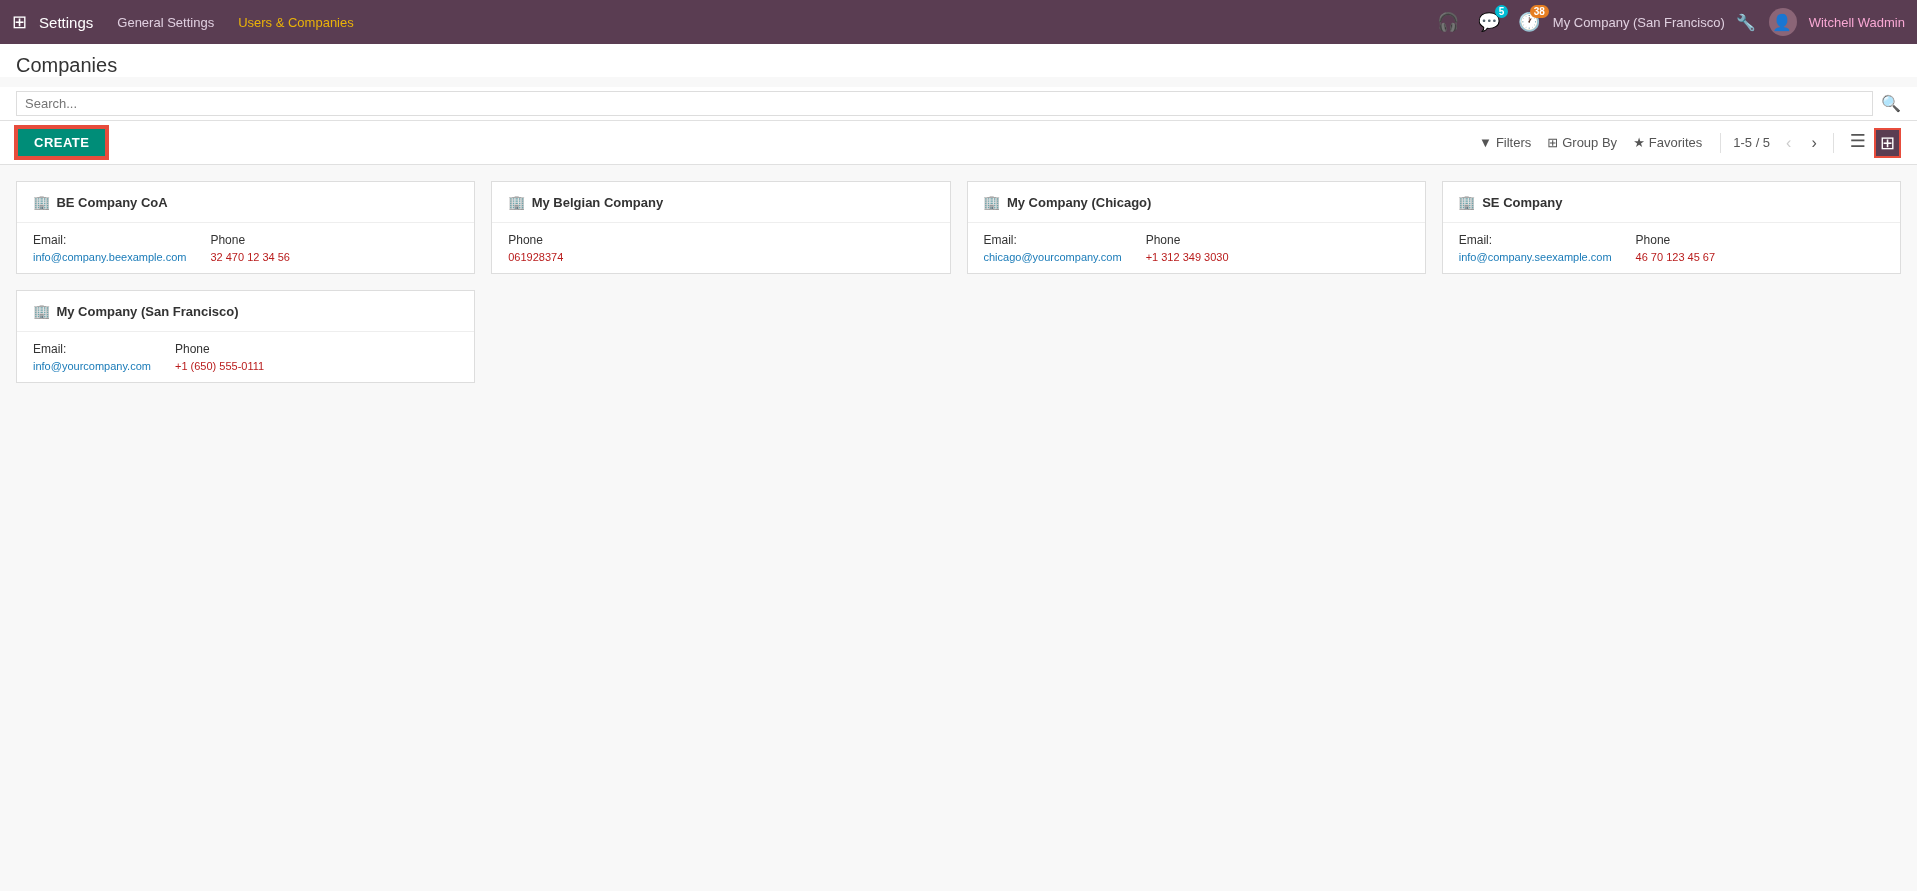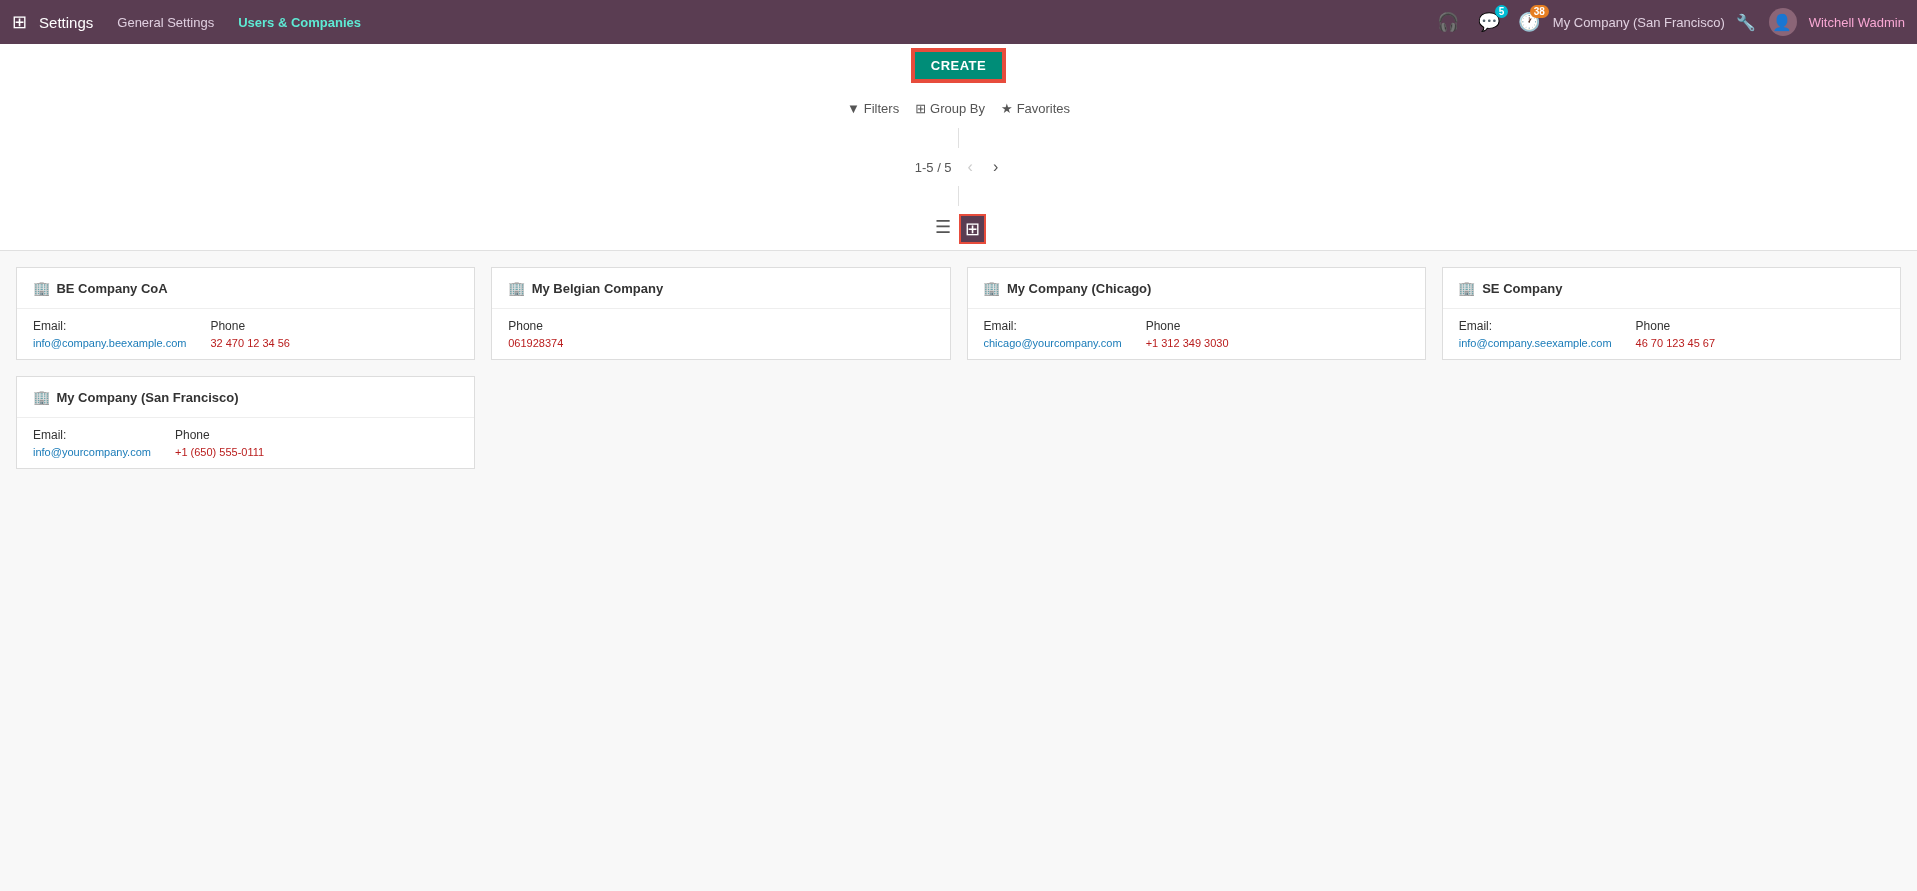--- a/index.html
+++ b/index.html
@@ -11,21 +11,21 @@
       color: #fff;
       height: 44px;
       display: flex;
       align-items: center;
       padding: 0 12px;
       gap: 8px;
     }
     .top-nav .apps-icon { font-size: 18px; cursor: pointer; margin-right: 4px; }
     .top-nav .app-title { font-size: 15px; font-weight: 400; margin-right: 8px; }
     .top-nav .nav-link { font-size: 13px; color: #e0cfe0; cursor: pointer; padding: 4px 8px; }
-    .top-nav .nav-link.active { color: #5eead4; font-weight: bold; }
+    .top-nav .nav-link.active { color: #eab308; }
     .top-nav-spacer { flex: 1; }
     .top-nav-right { display: flex; align-items: center; gap: 12px; }
     .nav-icon-btn { position: relative; cursor: pointer; color: #ddd; font-size: 18px; }
     .badge {
       position: absolute; top: -6px; right: -8px;
       background: #00bcd4; color: #fff; border-radius: 10px;
       font-size: 10px; padding: 1px 4px; font-weight: bold;
     }
     .badge.orange { background: #e67e22; }
     .company-name { font-size: 13px; color: #e0d0e0; }
@@ -160,21 +160,20 @@
       background: #fff;
       padding: 10px 16px 0 16px;
     }
     .combined-toolbar {
       display: flex;
       align-items: center;
       background: #fff;
       padding: 6px 16px;
       border-bottom: 1px solid #e0e0e0;
       gap: 8px;
-      flex-direction: column;
     }
 
     .separator { width: 1px; height: 20px; background: #e0e0e0; margin: 0 4px; }
   </style>
 </head>
 <body>
 
 <div class="top-nav">
   <span class="apps-icon">⊞</span>
   <span class="app-title">Settings</span>
@@ -197,21 +196,30 @@
     <span class="wrench-icon">🔧</span>
     <div class="avatar">
       <span style="font-size:16px;">👤</span>
     </div>
     <span class="user-name">Witchell Wadmin</span>
   </div>
 </div>
 
 <div class="content-area">
 
-
+  <div class="main-header-row">
+    <h1 class="page-title">Companies</h1>
+  </div>
+
+  <div style="background:#fff; padding: 4px 16px; border-bottom: 1px solid #e0e0e0; display:flex; align-items:center;">
+    <div class="search-area" style="margin:0; flex:1;">
+      <input class="search-input" type="text" placeholder="Search..." style="">
+    </div>
+    <span class="search-icon-btn" style="margin-left:8px;">🔍</span>
+  </div>
 
   <div class="combined-toolbar">
 
     <button class="create-btn">CREATE</button>
 
     <div style="flex:1;"></div>
 
     <div class="filter-controls">
       <div class="filter-btn">
         <span>▼</span>

